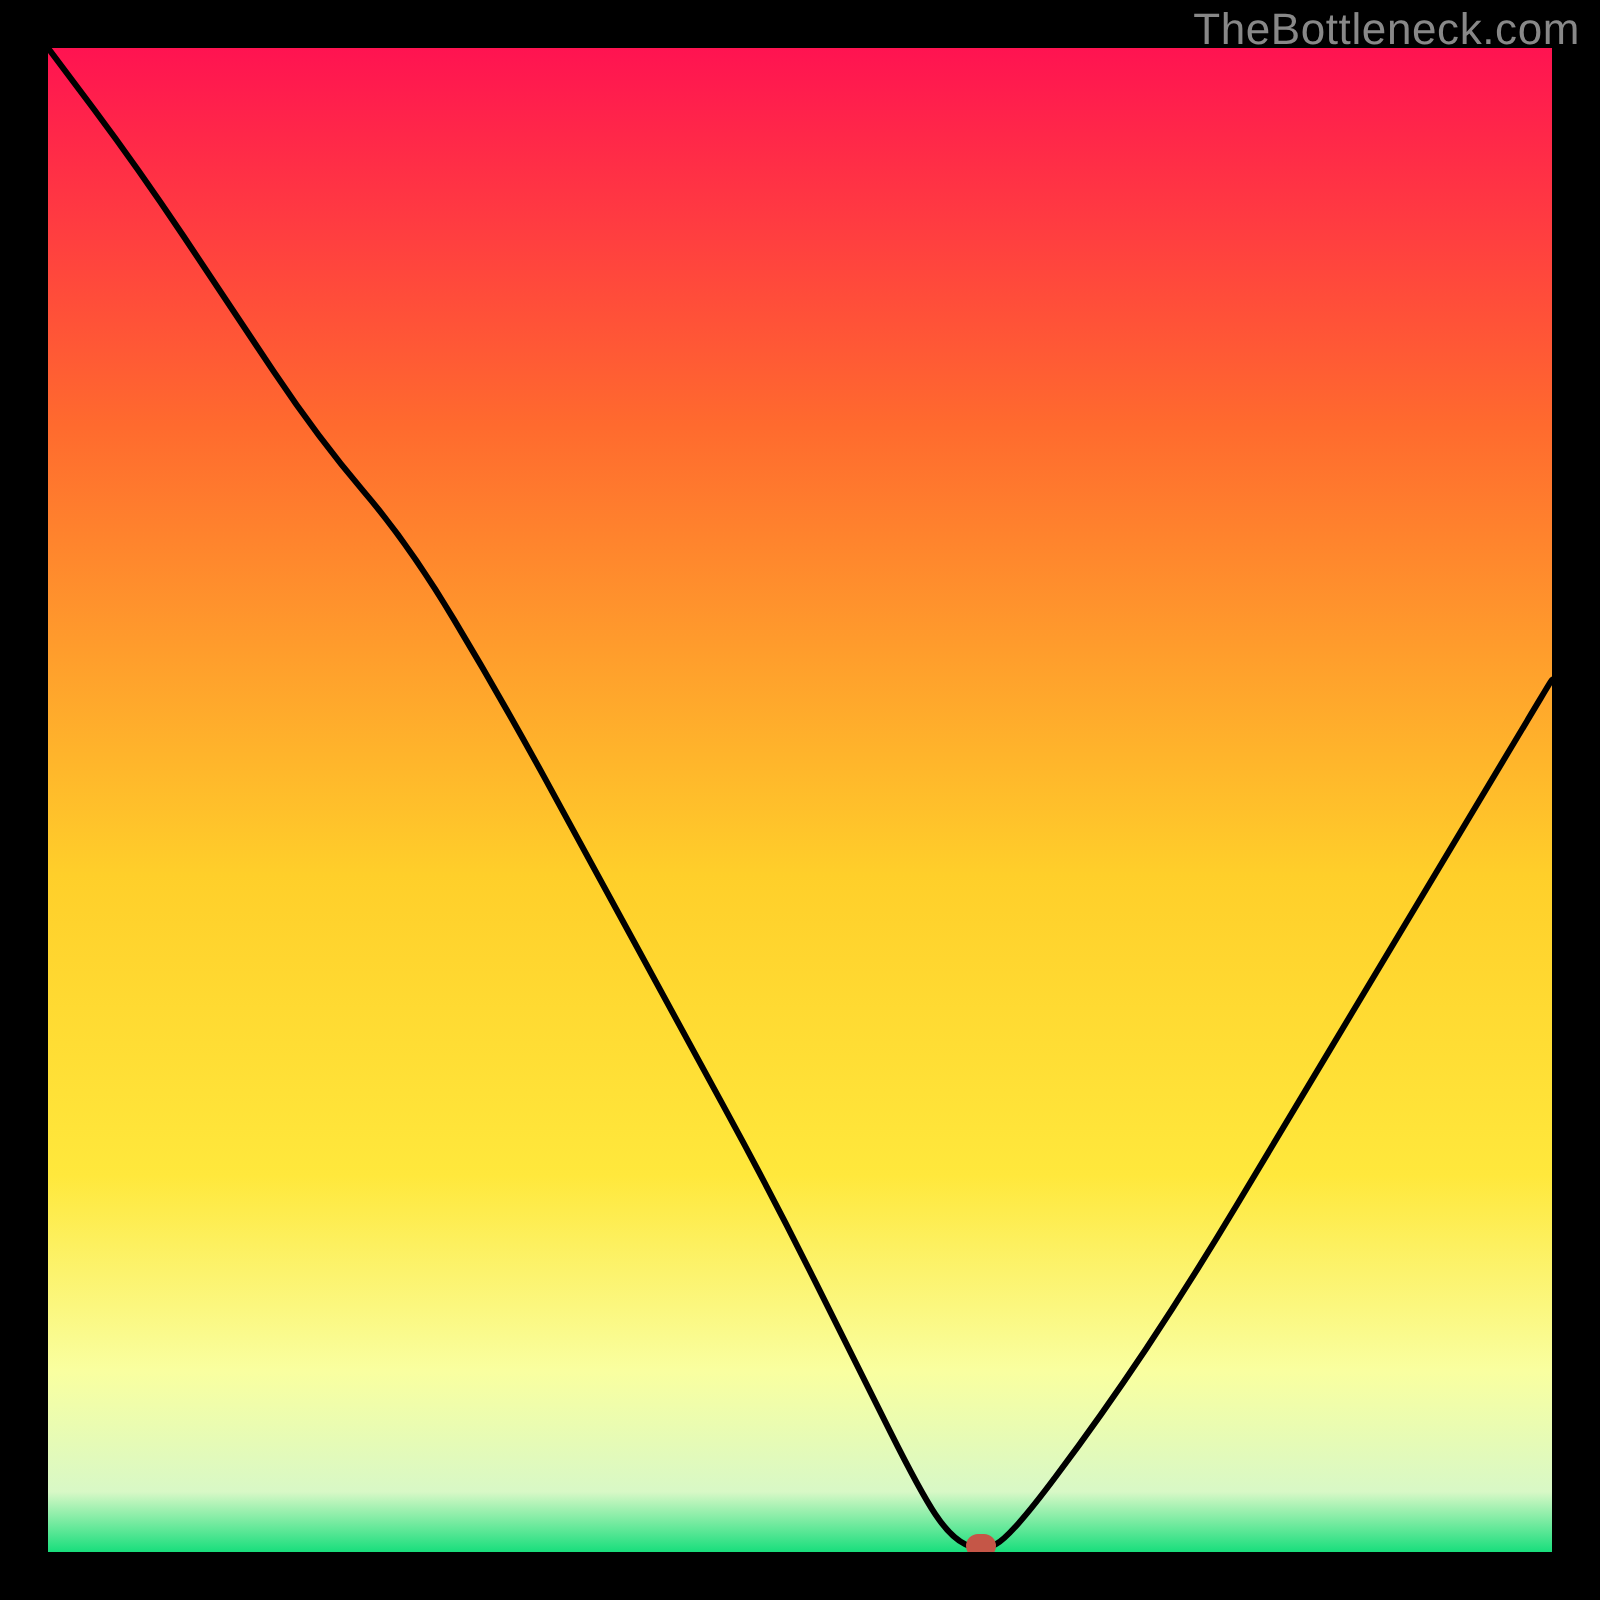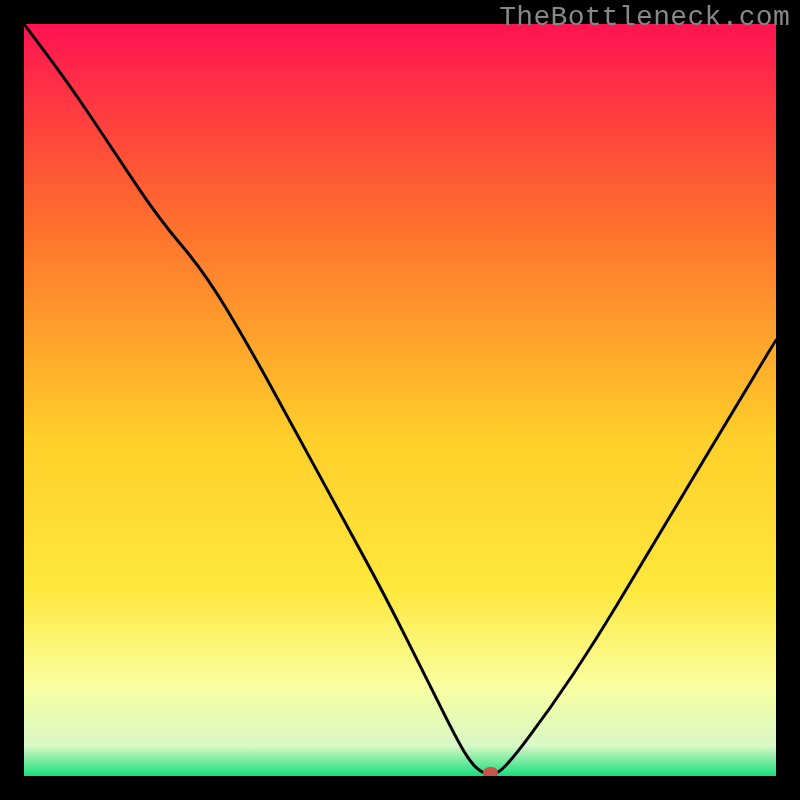--- a/index.html
+++ b/index.html
@@ -14,22 +14,22 @@
     position: relative;
     width: 800px;
     height: 800px;
     background: #000;
   }
   .watermark {
     position: absolute;
     top: 2px;
     right: 10px;
     color: #888;
-    font-family: Liberation Mono, monospace;
-    font-size: 28px;
+    font-family: Liberation Sans, sans-serif;
+    font-size: 22px;
     font-weight: 500;
     letter-spacing: 0.3px;
     z-index: 5;
   }
   .plot {
     position: absolute;
     left: 24px;
     top: 24px;
     width: 752px;
     height: 752px;

